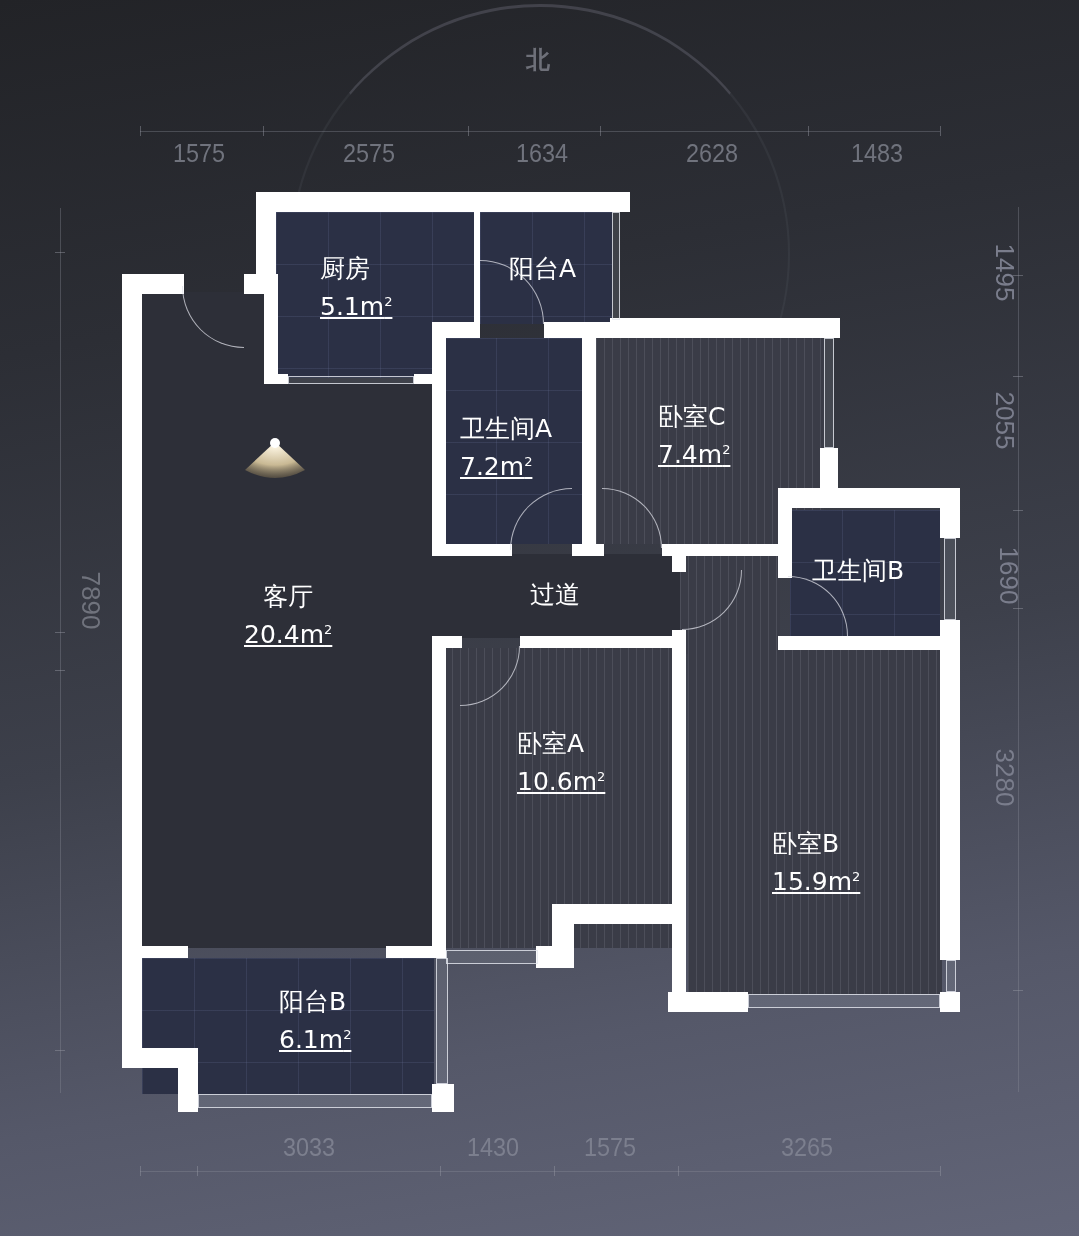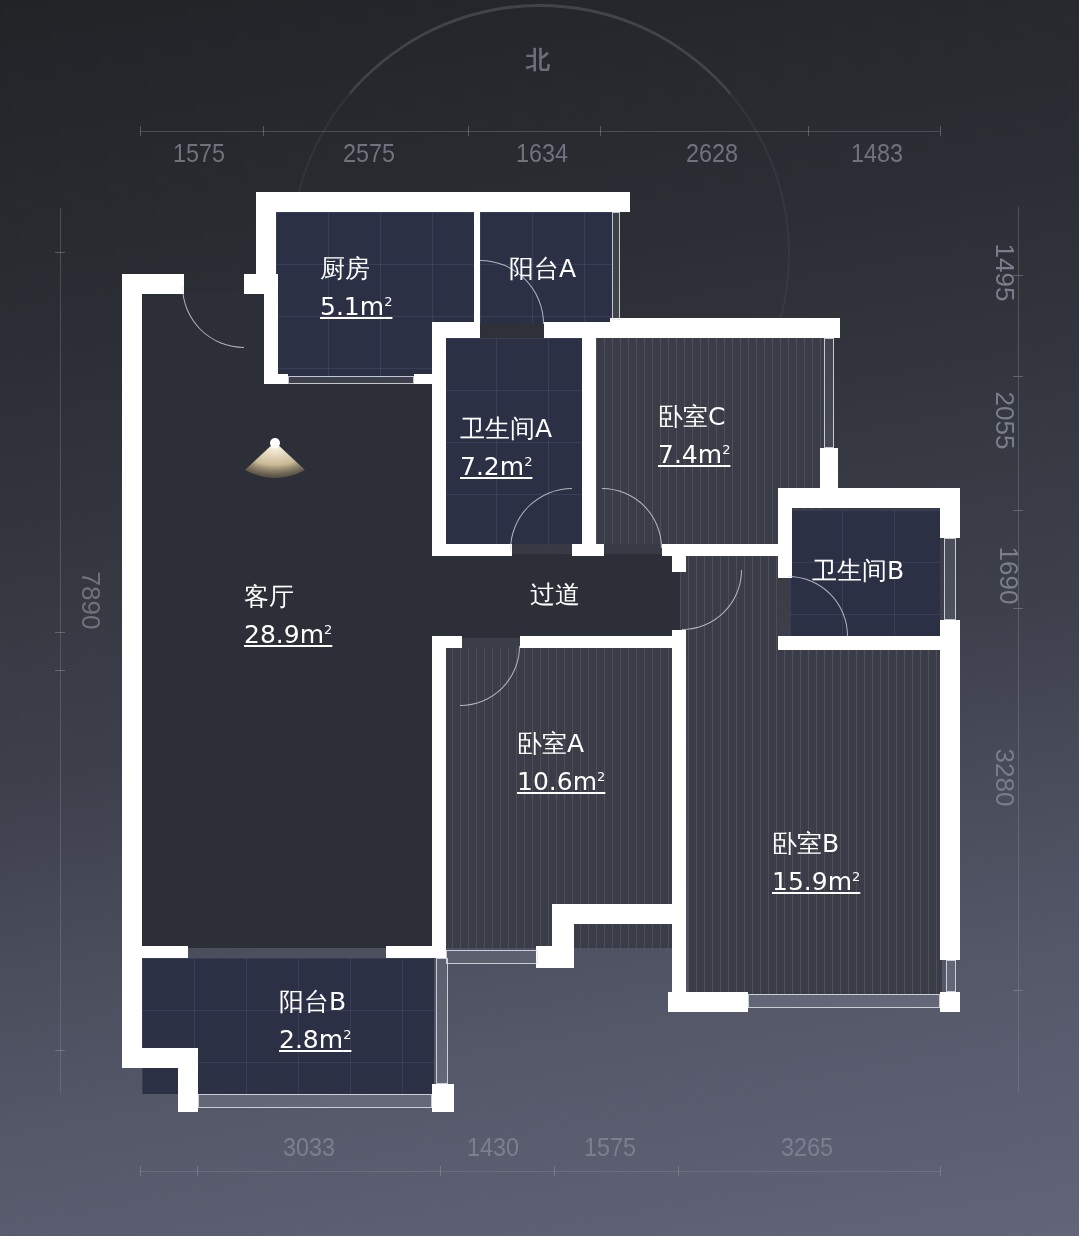--- a/index.html
+++ b/index.html
@@ -196,34 +196,34 @@
   <span>阳台A</span>
 </div>
 <div class="label" style="left:460px; top:414px;">
   <span>卫生间A</span>
   <span class="area"><span>7.2m</span><sup>2</sup></span>
 </div>
 <div class="label" style="left:658px; top:402px;">
   <span>卧室C</span>
   <span class="area"><span>7.4m</span><sup>2</sup></span>
 </div>
-<div class="label" style="left:244px; top:582px;">
+<div class="label" style="left:244px; top:582px;text-align:center;">
   <span>客厅</span>
-  <span class="area"><span>28.9m</span><sup>2</sup></span>
+  <span class="area"><span>20.4m</span><sup>2</sup></span>
 </div>
 <div class="label" style="left:530px; top:580px;">
   <span>过道</span>
 </div>
 <div class="label" style="left:812px; top:556px;">
   <span>卫生间B</span>
 </div>
 <div class="label" style="left:517px; top:729px;">
   <span>卧室A</span>
   <span class="area"><span>10.6m</span><sup>2</sup></span>
 </div>
 <div class="label" style="left:772px; top:829px;">
   <span>卧室B</span>
   <span class="area"><span>15.9m</span><sup>2</sup></span>
 </div>
 <div class="label" style="left:248px; top:987px;padding-left:31px;">
   <span>阳台B</span>
-  <span class="area"><span>2.8m</span><sup>2</sup></span>
+  <span class="area"><span>6.1m</span><sup>2</sup></span>
 </div>
 
 </body></html>

